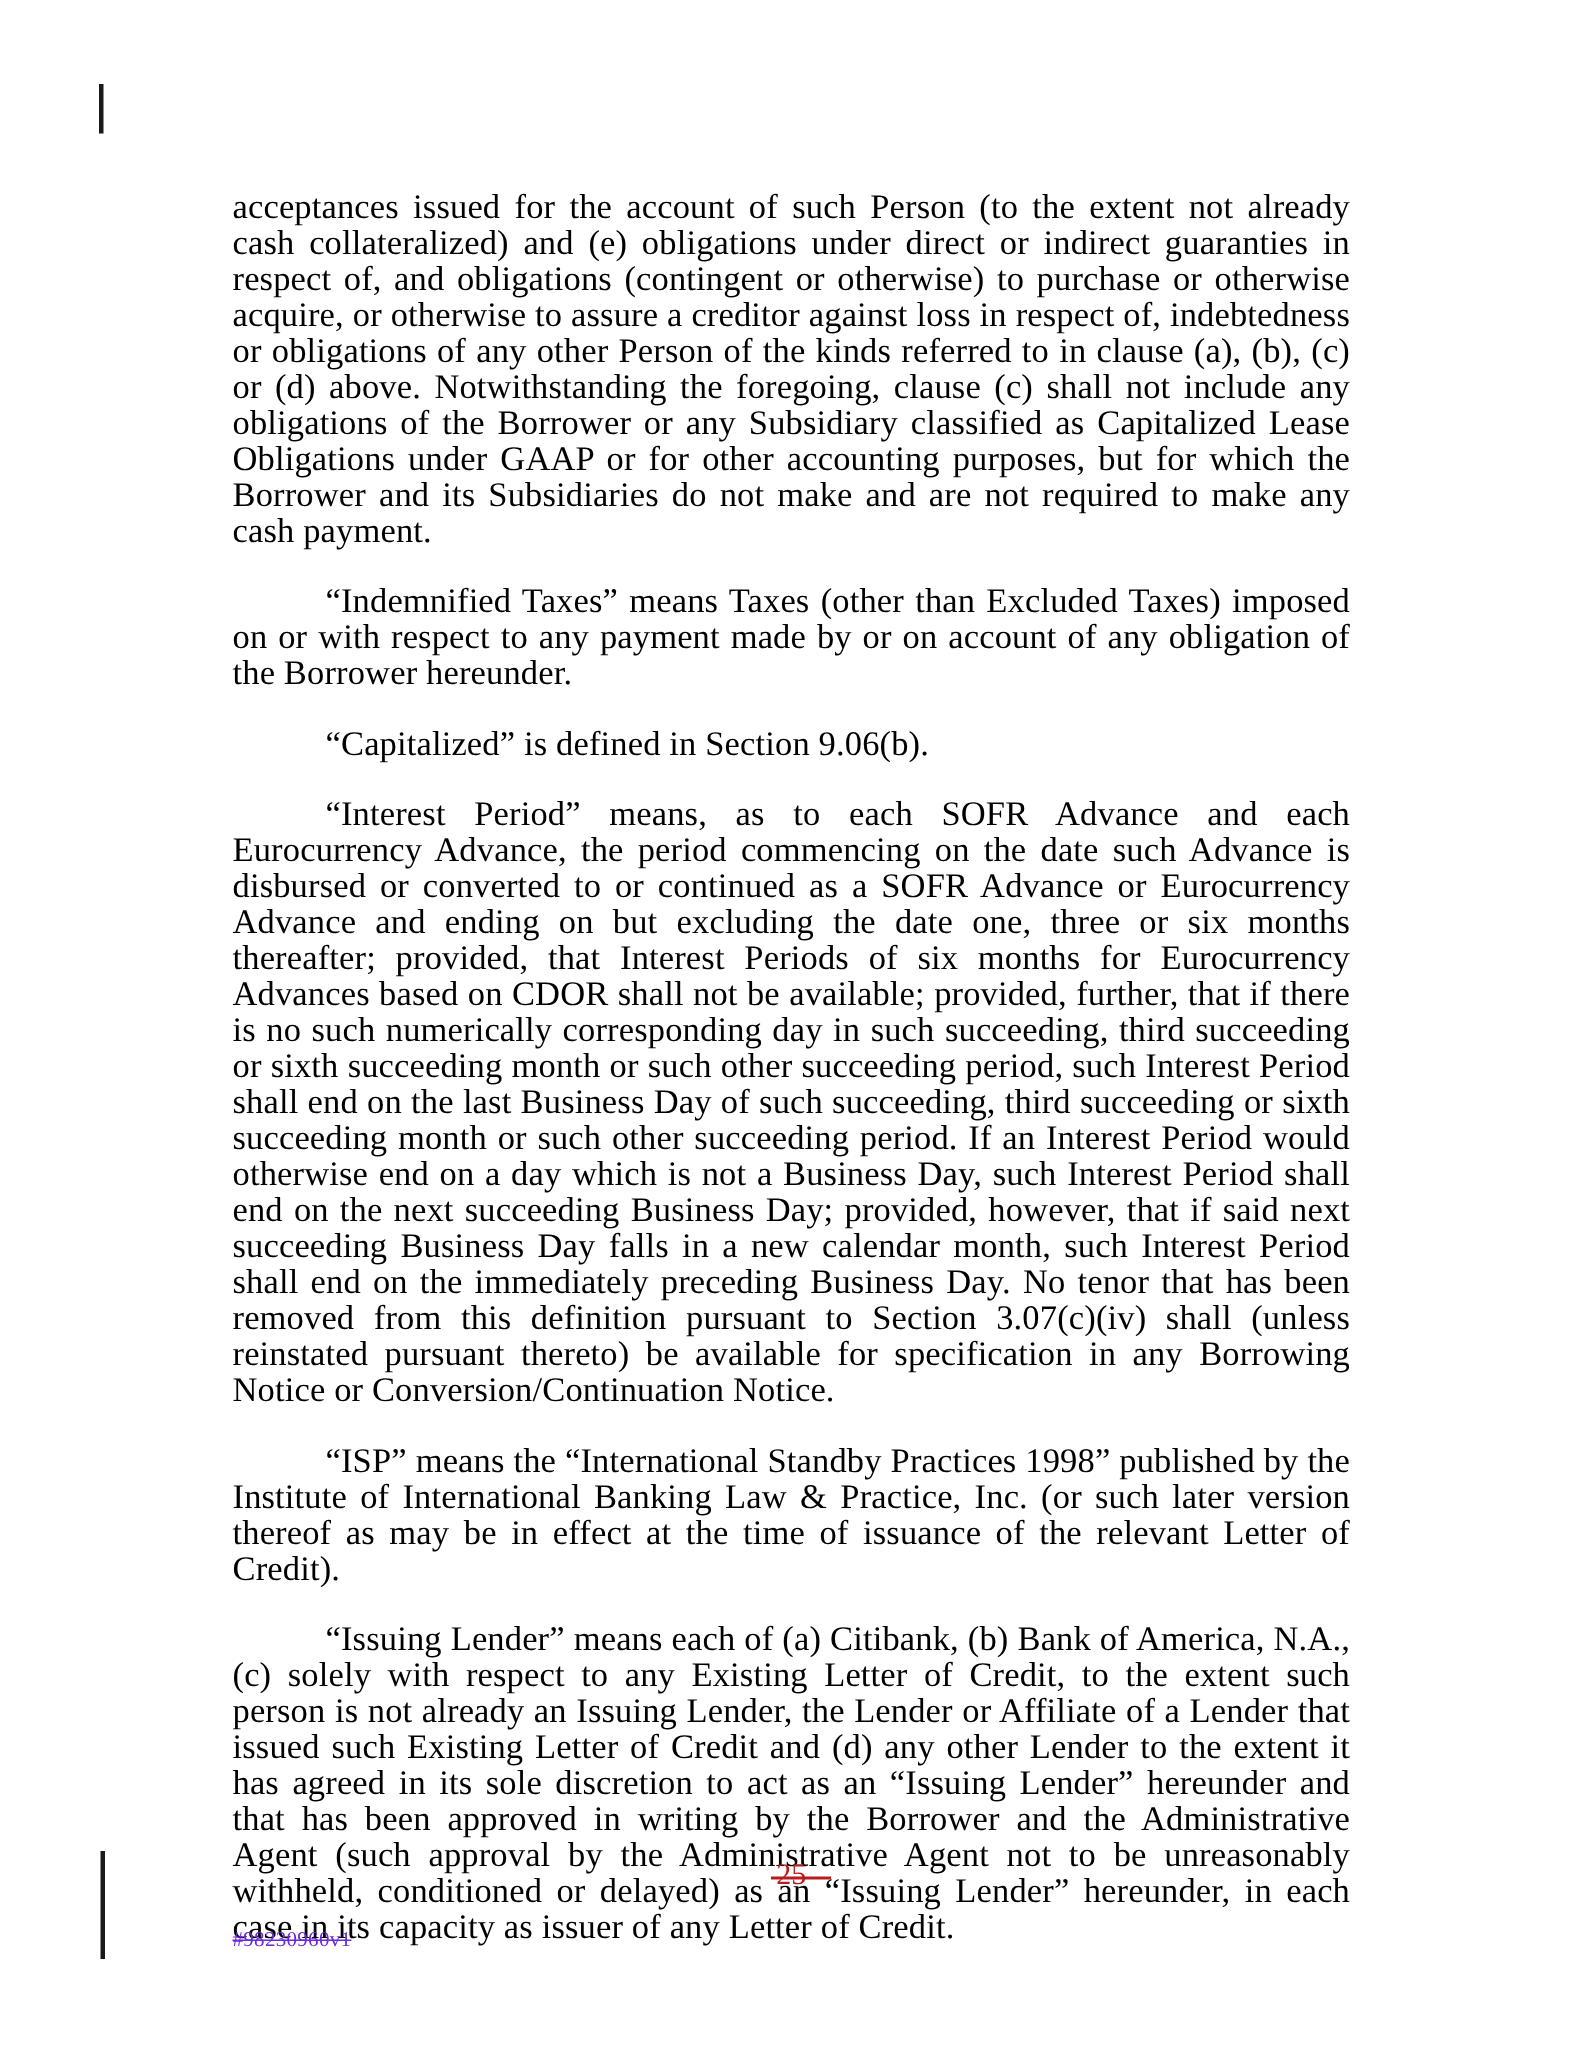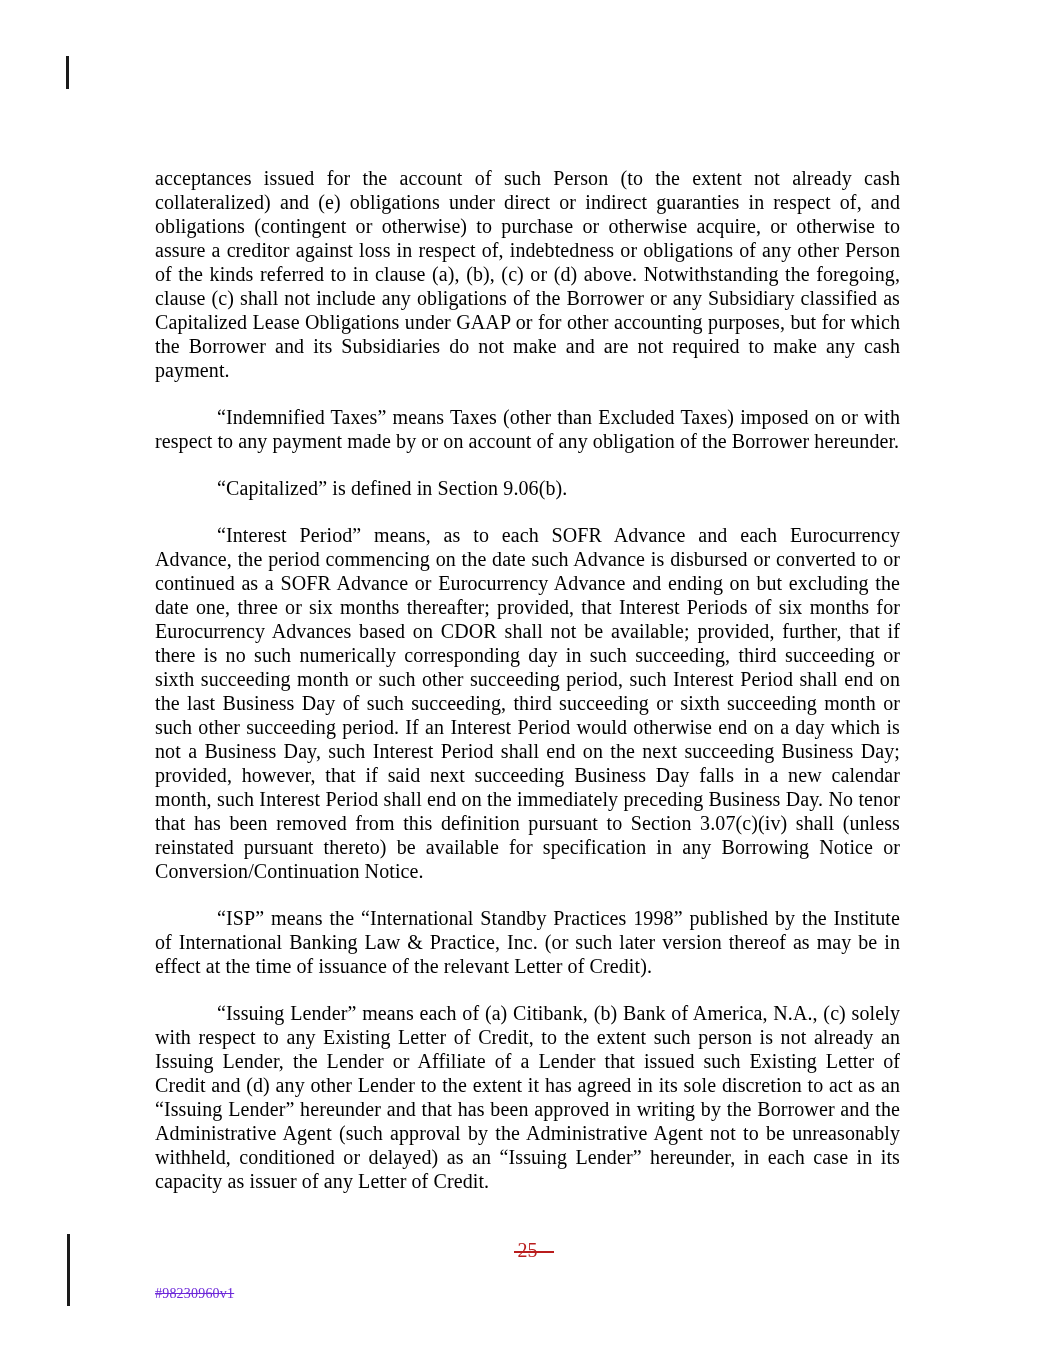--- a/index.html
+++ b/index.html
@@ -33,25 +33,24 @@
   .change-bar.bottom {
     left: 67px;
     top: 1234px;
     height: 72px;
   }
   .content {
     position: absolute;
     left: 155px;
     top: 126px;
     width: 745px;
-    font-size: 20px;
+    font-size: 23px;
     line-height: 24px;
     text-align: justify;
     letter-spacing: 0.1px;
-    margin-top: 40px;
   }
   .content p.para {
     margin: 0 0 23px 0;
   }
   .content p.para.indent {
     text-indent: 62px;
   }
   .b { font-weight: normal; }
   .i { }
   .u { text-underline-offset: 3px; }

